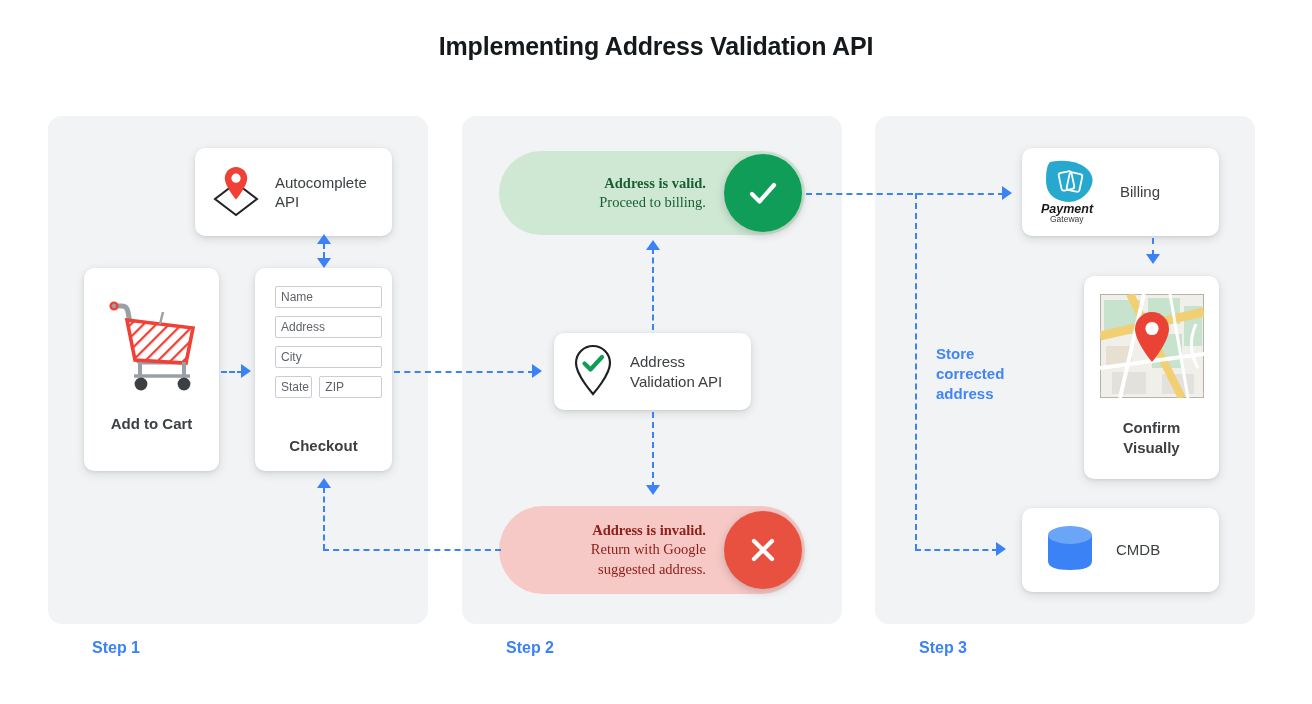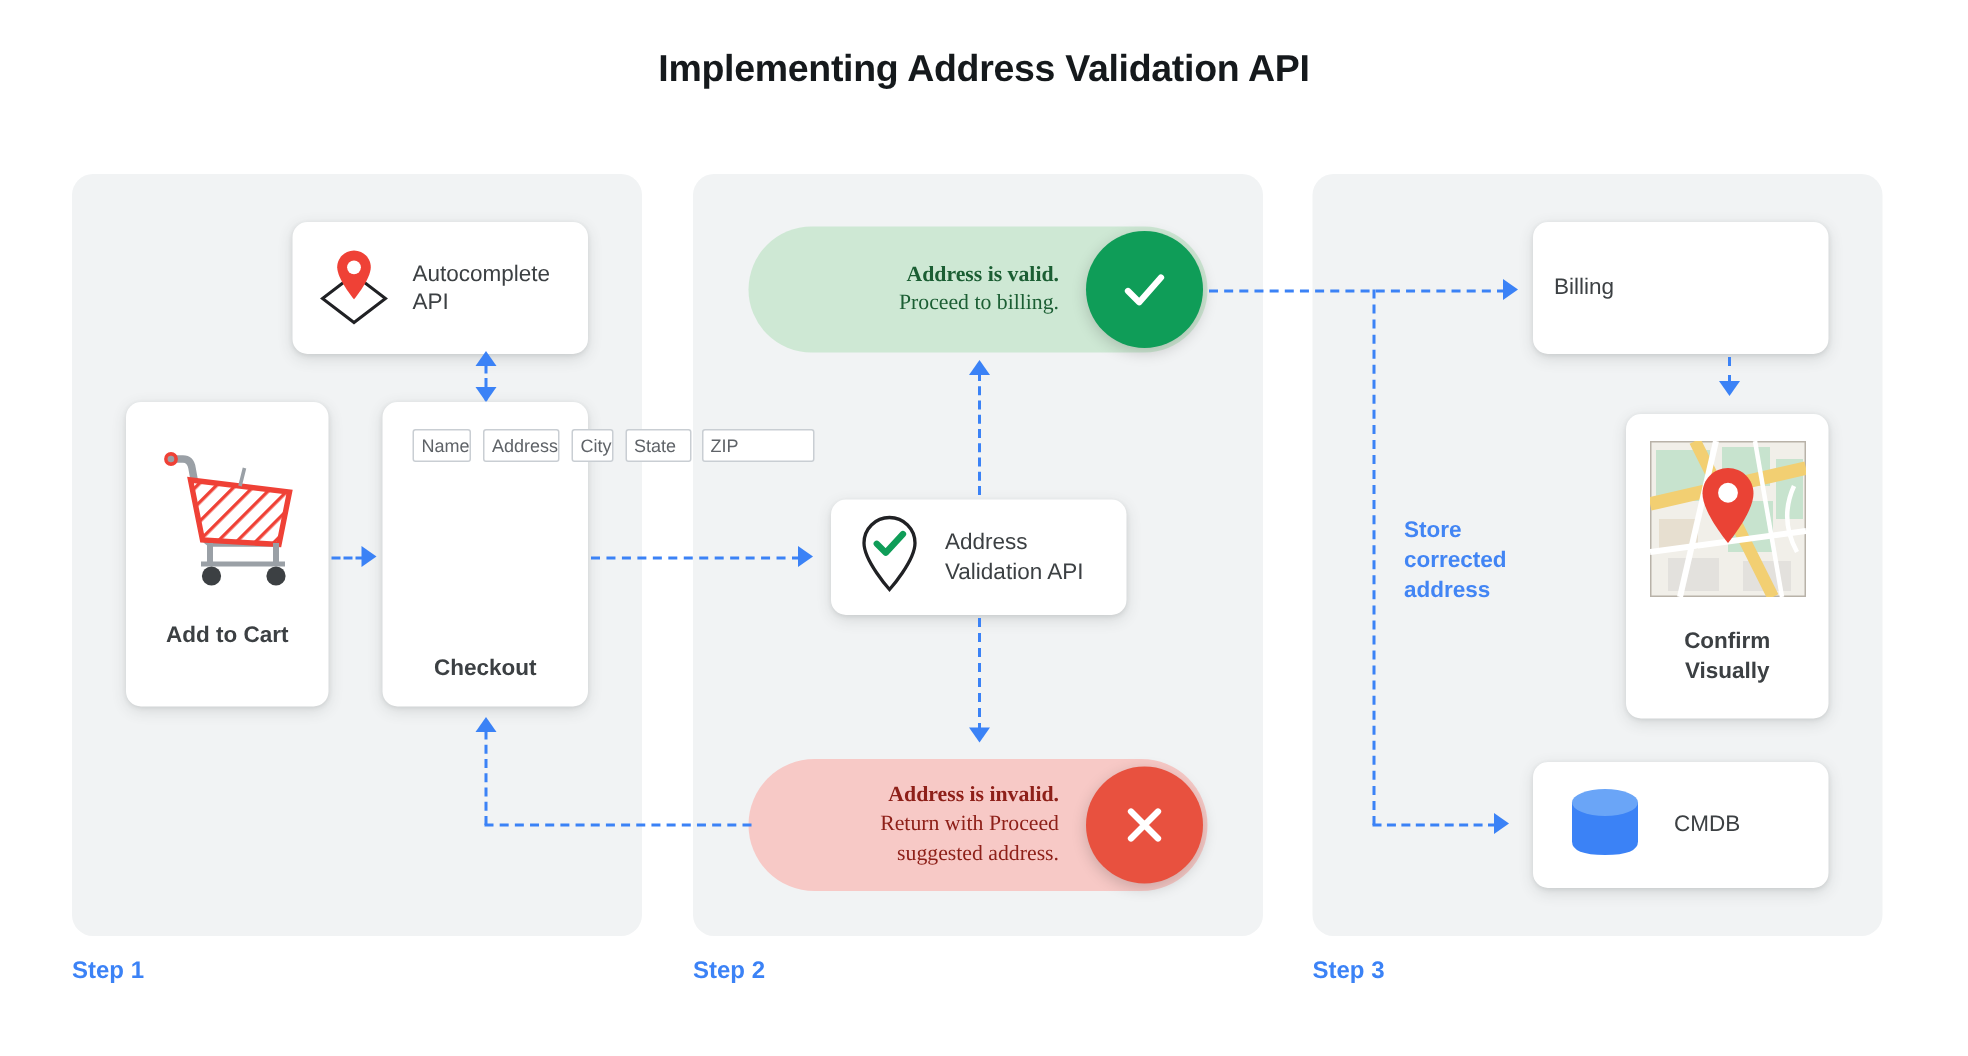--- a/index.html
+++ b/index.html
@@ -14,21 +14,21 @@
     font-size:25px;font-weight:bold;color:#15191c;letter-spacing:-0.2px;
   }
   
   .panel{
     position:absolute;background:#f1f3f4;border-radius:14px;
   }
   #panel1{left:48px;top:116px;width:380px;height:508px;}
   #panel2{left:462px;top:116px;width:380px;height:508px;}
   #panel3{left:875px;top:116px;width:380px;height:508px;}
   .step-label{
-    position:absolute;font-size:16px;font-weight:bold;color:#3b82f6;top:639px;
+    position:absolute;font-size:16px;font-weight:bold;color:#3b82f6;top:639px;margin-left:44px;
   }
   #step1lbl{left:48px;}
   #step2lbl{left:462px;}
   #step3lbl{left:875px;}
 
   
   .card{
     position:absolute;background:#ffffff;border-radius:10px;
     box-shadow:0 3px 10px rgba(60,64,67,.14), 0 1px 3px rgba(60,64,67,.10);
     box-sizing:border-box;
@@ -46,21 +46,21 @@
     left:84px;top:268px;width:135px;height:203px;
     display:flex;flex-direction:column;align-items:center;justify-content:flex-start;
     padding-top:22px;
   }
   #cart-card .card-label{margin-top:auto;margin-bottom:38px;font-weight:bold;}
   #checkout-card{
     left:255px;top:268px;width:137px;height:203px;
     display:flex;flex-direction:column;align-items:center;padding-top:18px;
   }
   #checkout-card .card-label{margin-top:auto;margin-bottom:16px;font-weight:bold;}
-  .form-fields{display:flex;flex-direction:row;gap:8px;width:107px;margin-left:10px;}
+  .form-fields{display:flex;flex-direction:column;gap:8px;width:107px;margin-left:10px;}
   .ff{
     height:22px;border:1px solid #c9ced3;border-radius:2px;background:#fff;
     font-size:12px;color:#5f6368;display:flex;align-items:center;padding-left:5px;
     box-sizing:border-box;
   }
   .ff-row{display:flex;gap:7px;}
   .ff.small{width:44px;}
   .ff.small2{width:75px;}
 
   
@@ -198,31 +198,40 @@
   </span>
   <span class="card-label">
     <span>Address</span><br>
     <span>Validation API</span>
   </span>
 </div>
 
 <div class="pill" id="invalid-pill">
   <span class="pill-text">
     <span class="b">Address is invalid.</span>
-    <span>Return with Proceed</span><br>
+    <span>Return with Google</span><br>
     <span>suggested address.</span>
   </span>
   <span class="badge" id="invalid-badge">
     <svg width="40" height="40" viewBox="0 0 40 40">
       <path d="M11 11 L29 29 M29 11 L11 29" fill="none" stroke="#fff" stroke-width="4.2" stroke-linecap="round"></path>
     </svg>
   </span>
 </div>
 
 <div class="card" id="billing-card">
+  <span>
+    <svg width="70" height="68" viewBox="0 0 70 68">
+      <path d="M14 6 Q37 2 50 12 Q62 22 52 36 Q42 49 26 45 Q10 41 10 24 Q10 10 14 6Z" fill="#27a9cf"></path>
+      <rect x="24" y="16" width="13" height="18" rx="2.5" fill="none" stroke="#fff" stroke-width="1.8" transform="rotate(-12 30 25)"></rect>
+      <rect x="32" y="17" width="13" height="18" rx="2.5" fill="none" stroke="#fff" stroke-width="1.8" transform="rotate(12 38 26)"></rect>
+      <text x="5" y="57" font-family="Liberation Sans, sans-serif" font-size="12.5" font-weight="bold" fill="#1a1a1a" font-style="italic">Payment</text>
+      <text x="14" y="66" font-family="Liberation Sans, sans-serif" font-size="8.5" fill="#3c4043">Gateway</text>
+    </svg>
+  </span>
   <span class="card-label">Billing</span>
 </div>
 
 <div class="card" id="map-card">
   <span>
     <svg width="104" height="104" viewBox="0 0 104 104">
       <rect x="0" y="0" width="104" height="104" fill="#f1efe9" stroke="#b8b2a8" stroke-width="2"></rect>
       <rect x="4" y="6" width="36" height="34" fill="#c7e3ce"></rect>
       <rect x="48" y="4" width="32" height="26" fill="#c7e3ce"></rect>
       <rect x="52" y="40" width="30" height="34" fill="#c7e3ce"></rect>

